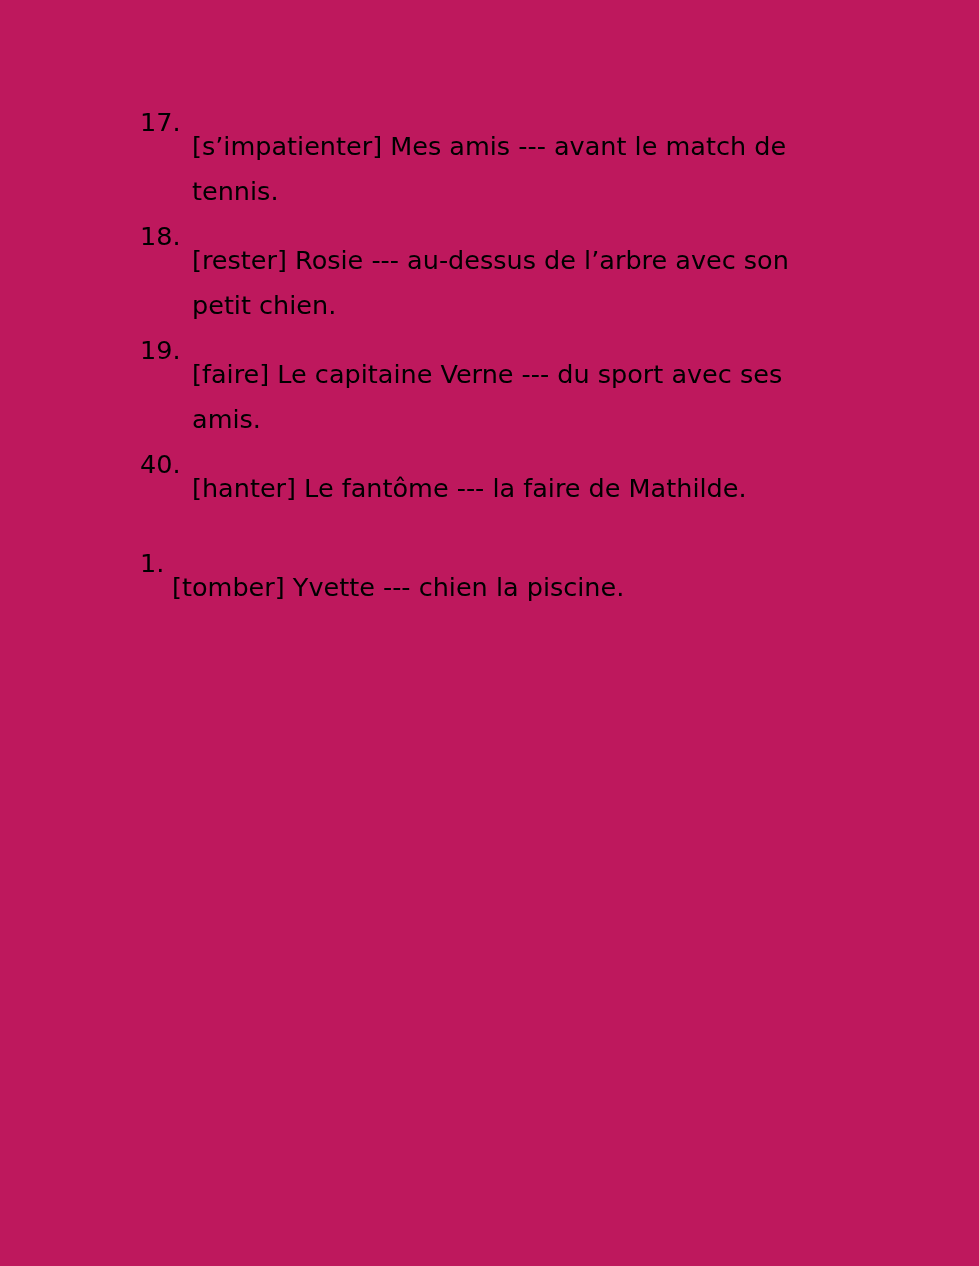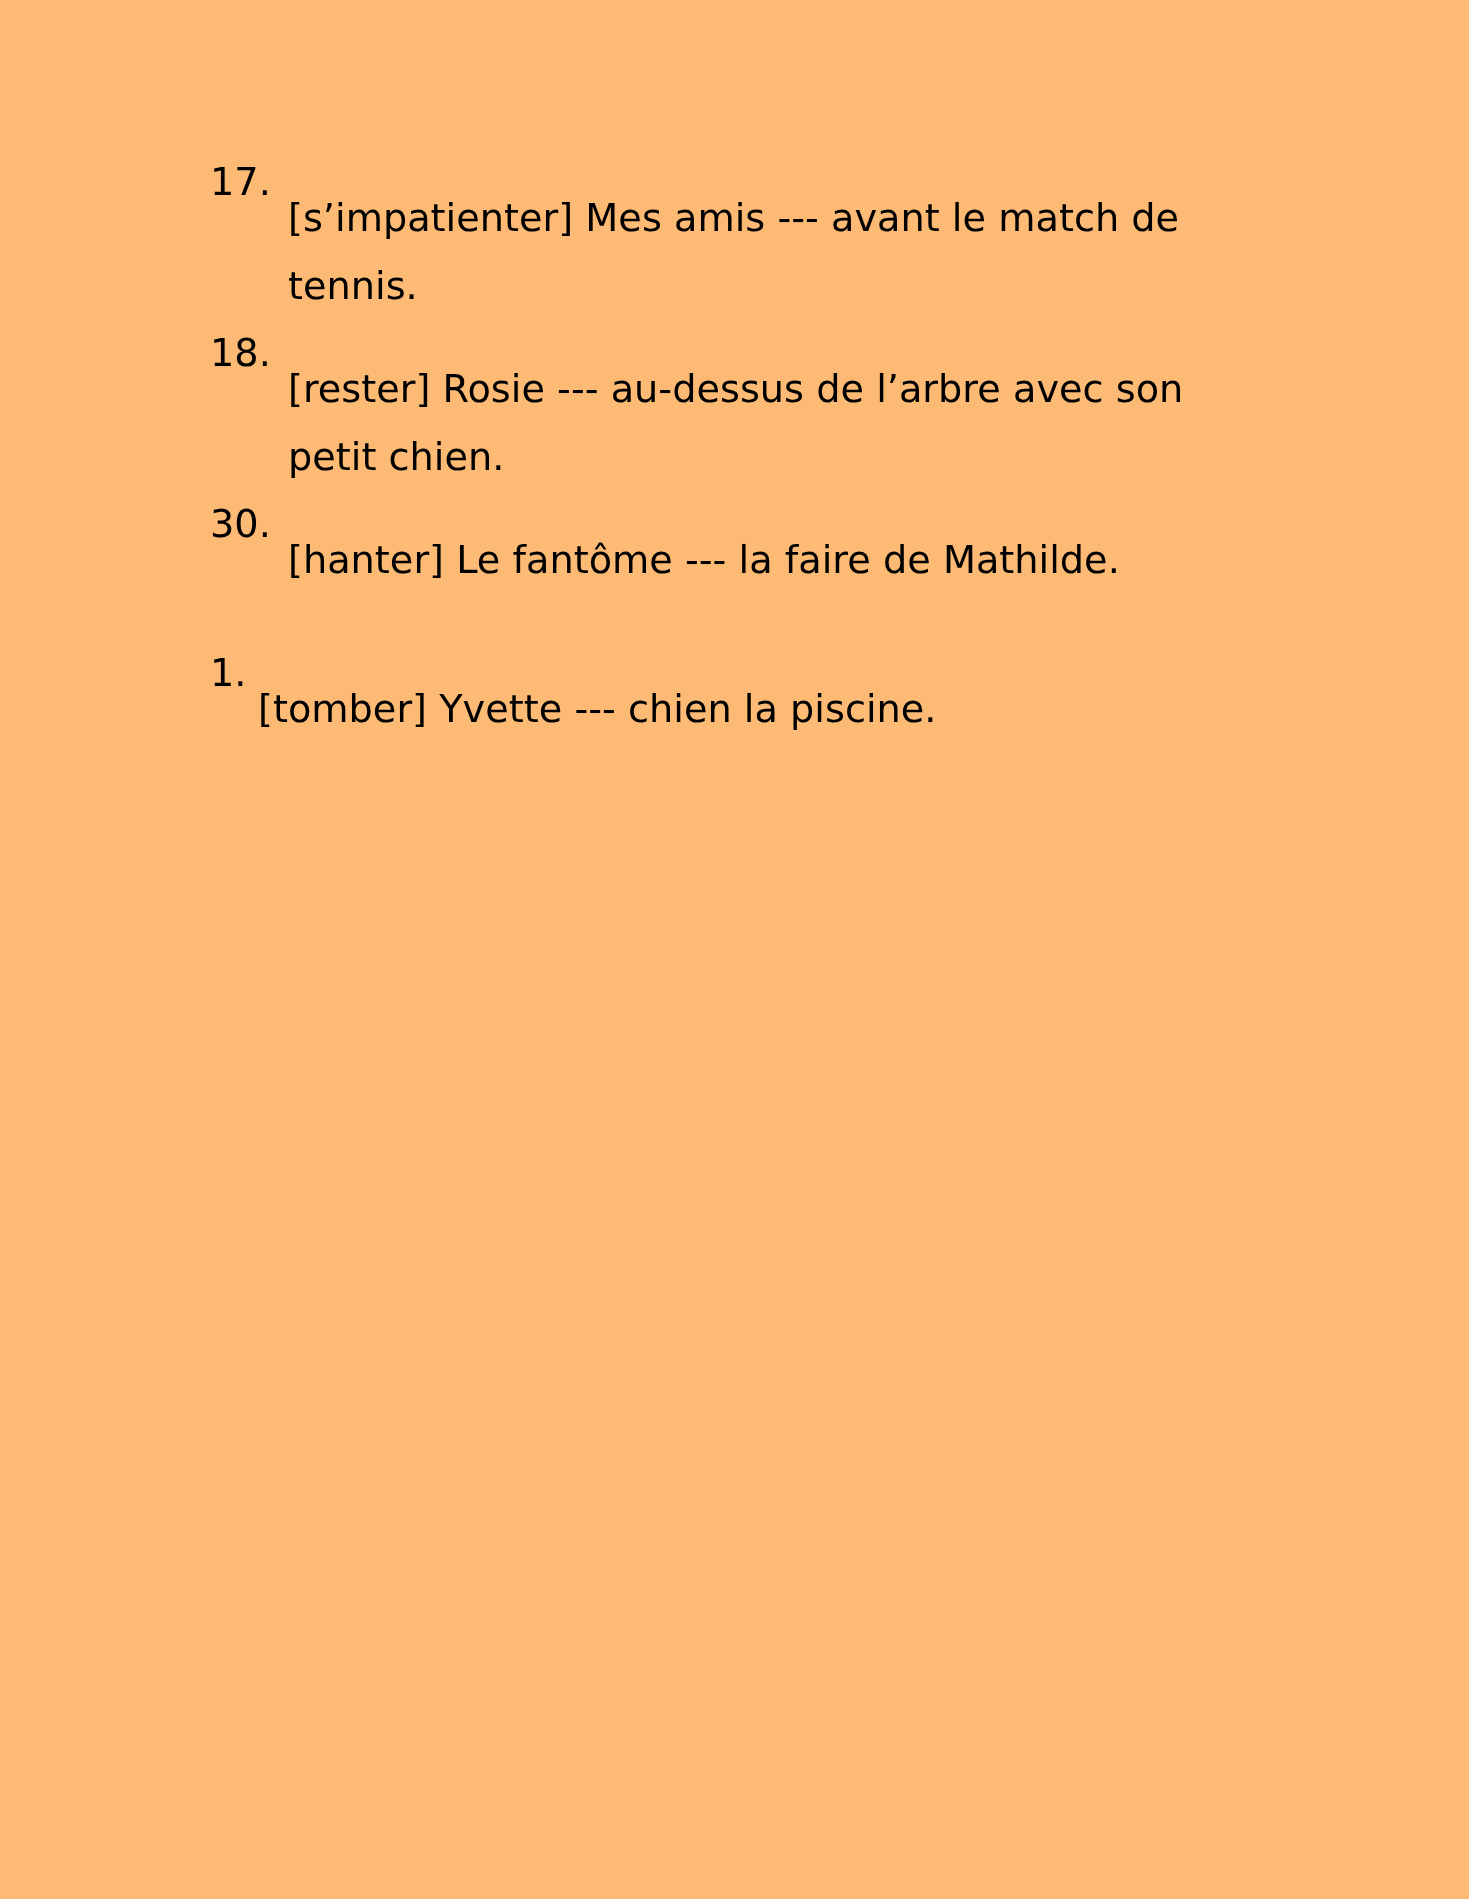--- a/index.html
+++ b/index.html
@@ -11,21 +11,21 @@
     width: 979px;
     height: 1266px;
     font-family: "DejaVu Sans", sans-serif;
     color: #000000;
     overflow: hidden;
   }
   .page {
     position: relative;
     width: 979px;
     height: 1266px;
-    background: #fdba74;
+    background: #be185d;
     box-sizing: border-box;
     padding: 100px 140px 0 140px;
   }
   .exercise-list {
     list-style: none;
     margin: 0;
     padding: 0;
   }
   .exercise-item {
     display: flex;
@@ -61,21 +61,25 @@
   <ol class="exercise-list">
     <li class="exercise-item">
       <span class="item-number">17.</span>
       <span class="item-text">[s’impatienter] Mes amis  ---  avant le match de tennis.</span>
     </li>
     <li class="exercise-item">
       <span class="item-number">18.</span>
       <span class="item-text">[rester] Rosie  ---  au-dessus de l’arbre avec son petit chien.</span>
     </li>
     <li class="exercise-item">
-      <span class="item-number">30.</span>
+      <span class="item-number">19.</span>
+      <span class="item-text">[faire] Le capitaine Verne  ---  du sport avec ses amis.</span>
+    </li>
+    <li class="exercise-item">
+      <span class="item-number">40.</span>
       <span class="item-text">[hanter] Le fantôme  ---  la faire de Mathilde.</span>
     </li>
   </ol>
 
   <div class="group-gap"></div>
 
   <ol class="exercise-list second-list">
     <li class="exercise-item">
       <span class="item-number">1.</span>
       <span class="item-text">[tomber] Yvette  ---  chien la piscine.</span>

